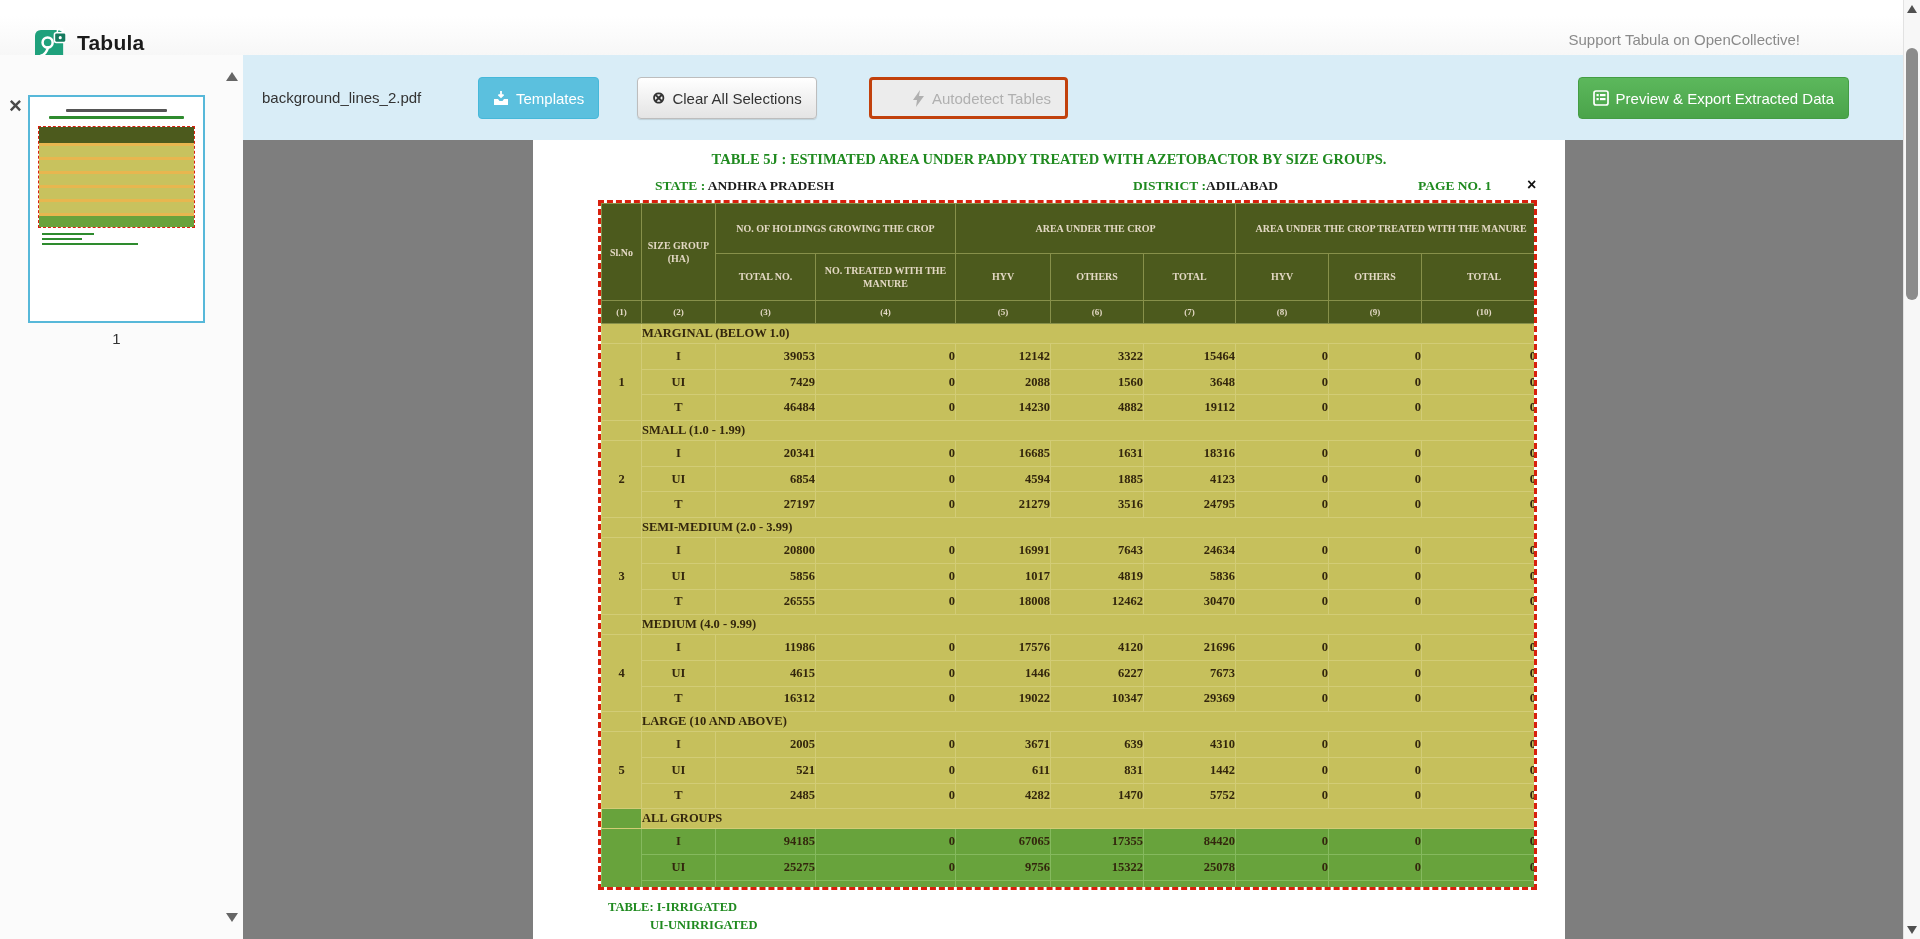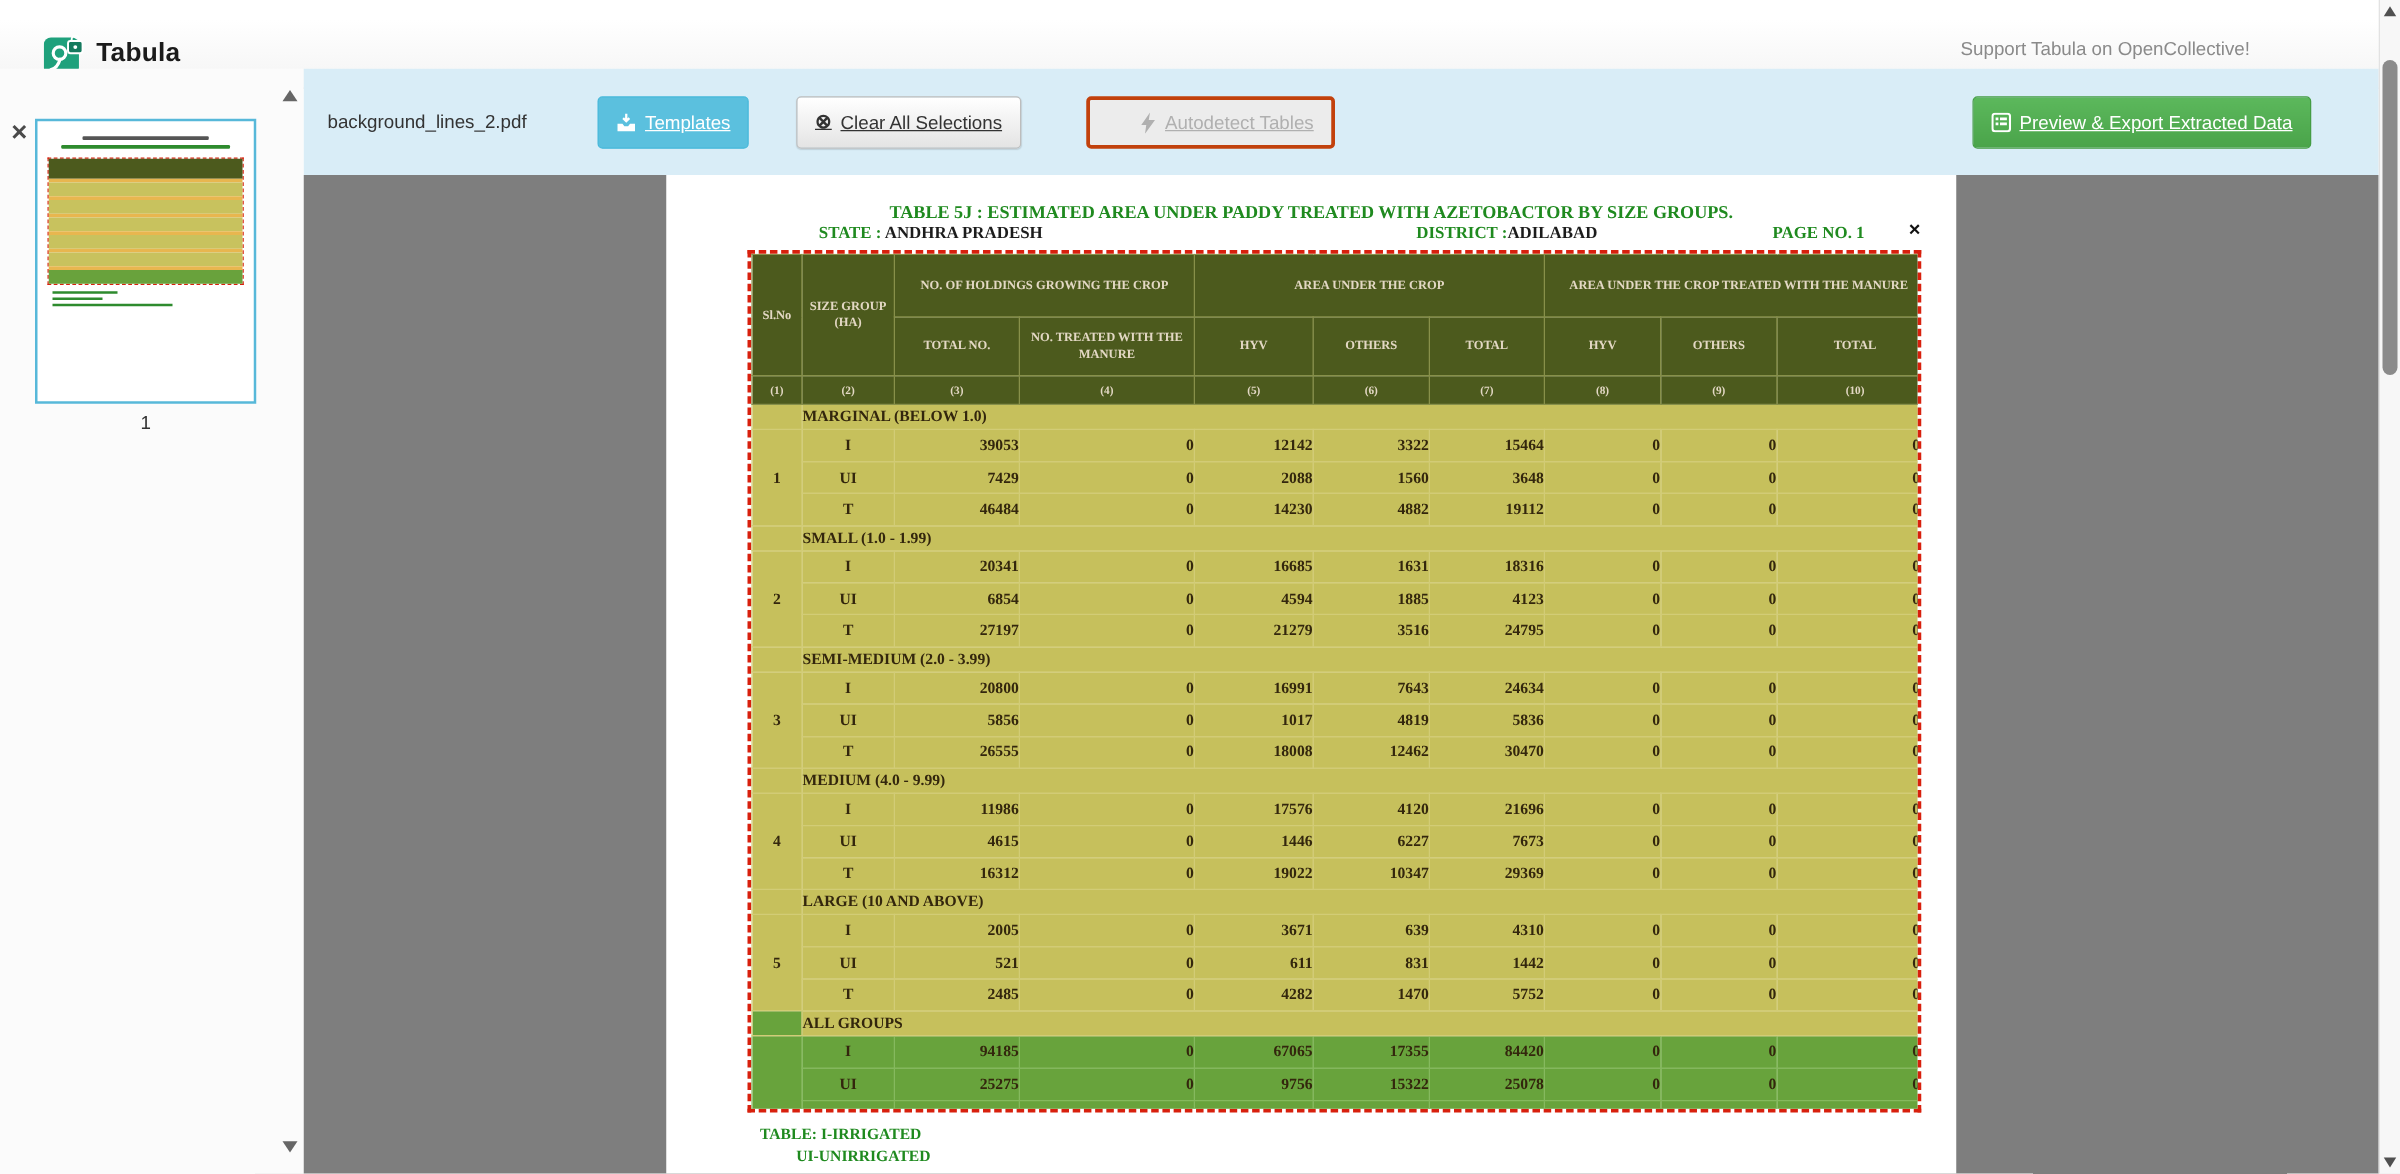--- a/index.html
+++ b/index.html
@@ -42,44 +42,44 @@
   .side-scroll-down{top:858px;border-left:6px solid transparent;border-right:6px solid transparent;
                     border-top:9px solid #666;}
 
   
   .main{position:absolute;left:243px;top:55px;width:1548px;height:884px;}
   .toolbar{position:absolute;left:0;top:0;width:1660px;height:85px;background:#d9edf7;}
   .filename{position:absolute;left:19px;top:0;height:85px;display:flex;align-items:center;
             font-size:15px;color:#333;}
   .btn{position:absolute;top:22px;height:42px;border-radius:4px;display:inline-flex;
        align-items:center;gap:7px;padding:0 14px;font-size:15px;cursor:pointer;
-       box-sizing:border-box;white-space:nowrap;text-decoration:underline;}
+       box-sizing:border-box;white-space:nowrap;}
   .btn-templates{left:235px;background:#5bc0de;border:1px solid #46b8da;color:#fff;}
   .btn-clear{left:394px;background:linear-gradient(#ffffff,#e4e4e4);border:1px solid #bdbdbd;
              color:#333;box-shadow:0 1px 1px rgba(0,0,0,.12);}
   .btn-auto{left:626px;background:#ececec;border:3px solid #c2410c;color:#b0b0b0;cursor:default;padding-left:40px;}
   .btn-export{right:54px;background:linear-gradient(#5cb85c,#4aa44a);border:1px solid #449d44;
               color:#fff;}
   .icon-glyph{font-weight:bold;font-size:16px;line-height:1;}
 
   
   .viewer{position:absolute;left:0;top:85px;width:1660px;height:799px;background:#7e7e7e;}
   .page{position:absolute;left:290px;top:0;width:1032px;height:799px;background:#fff;
         font-family:"Liberation Serif",serif;}
   .doc-title{position:absolute;left:0;top:11px;width:100%;text-align:center;
-             font-size:14.5px;font-weight:bold;color:#1f8a1f;margin-top:11px;}
+             font-size:14.5px;font-weight:bold;color:#1f8a1f;}
   .doc-meta{position:absolute;top:38px;font-size:13.5px;font-weight:bold;white-space:nowrap;}
   .m-state{left:122px;} .m-district{left:600px;} .m-pageno{left:885px;color:#1f8a1f;}
   .green-lbl{color:#1f8a1f;} .dark-val{color:#1c1c1c;}
   .sel-close{position:absolute;left:994px;top:36px;font-size:16px;font-weight:bold;color:#111;
              cursor:pointer;font-family:"Liberation Sans",sans-serif;}
   .selection{position:absolute;left:65px;top:60px;width:939px;height:690px;
              border:3px dashed #d8200d;box-sizing:border-box;overflow:hidden;cursor:move;}
   .note{position:absolute;font-size:12.5px;font-weight:bold;color:#1f8a1f;white-space:nowrap;}
-  .note-1{left:75px;top:760px;} .note-2{left:104px;top:778px;}
+  .note-1{left:75px;top:760px;} .note-2{left:117px;top:778px;}
 
   
   table.doc{border-collapse:collapse;table-layout:fixed;width:945px;
             font-family:"Liberation Serif",serif;}
   table.doc thead th{background:#4c5a1d;color:#e3d8c4;border:1px solid #87904a;
                      font-weight:bold;vertical-align:middle;padding:2px 4px;}
   tr.h1 th{height:45px;font-size:10px;line-height:1.3;}
   th.v-top{vertical-align:top;padding-top:5px;}
   th.narrow{padding:5px 12px 0 12px;}
   tr.h2 th{height:42px;font-size:10px;line-height:1.35;}

